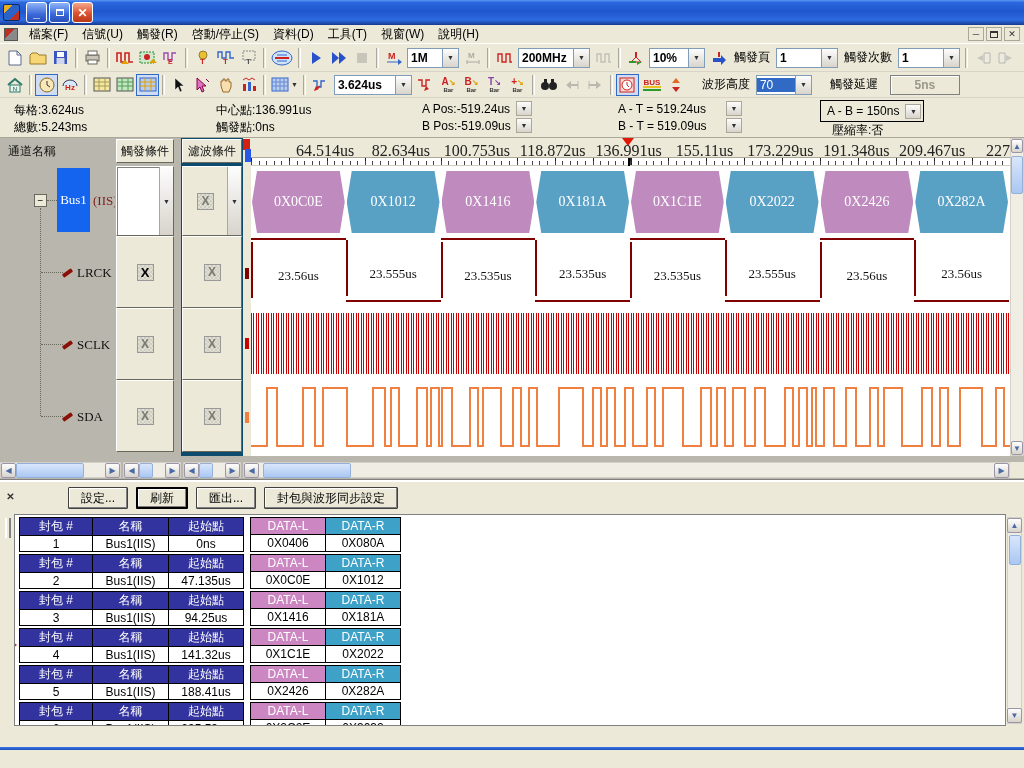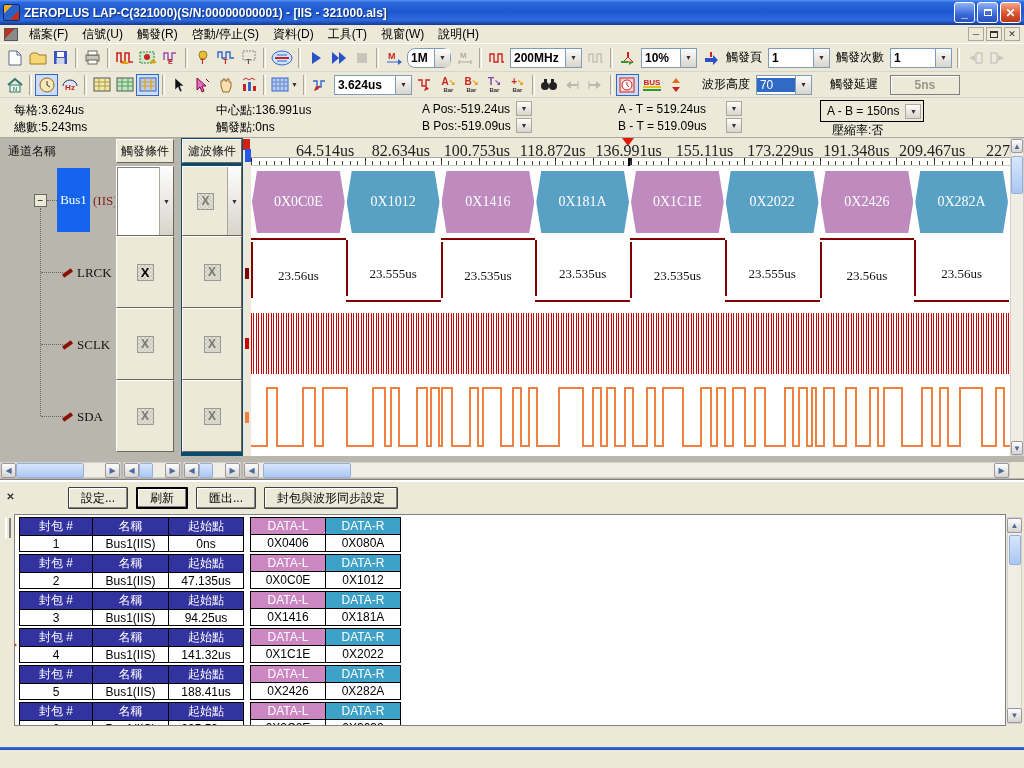--- a/index.html
+++ b/index.html
@@ -165,21 +165,20 @@
 
   svg { display:block; }
 </style>
 </head>
 <body>
 
 <div id="app">
 
   <div class="titlebar">
     <span class="app-icon"></span>
-    <span class="title-text">ZEROPLUS LAP-C(321000)(S/N:00000000001) - [IIS - 321000.als]</span>
     <span class="win-btn btn-min">_</span>
     <span class="win-btn btn-restore">
         <span class="restore-glyph"></span>
       </span>
     <span class="win-btn btn-close">✕</span>
   </div>
 
   <div class="menubar">
     <span class="mdi-doc-icon"></span>
     <span style="display:flex;">
@@ -293,21 +292,21 @@
         </svg>
       </span>
     <span class="sep"></span>
     <span class="tbtn">
         <svg width="18" height="14">
           <text x="3" y="8" font-size="9" font-weight="bold" fill="#c22">M</text>
           <path d="M2 11h11" stroke="#36c"></path>
           <polygon points="13,8 17,11 13,14" fill="#36c"></polygon>
         </svg>
       </span>
-    <span class="combo" style="width:44px;border-radius:8px;">
+    <span class="combo" style="width:52px;">
         <span class="cval">1M</span>
         <span class="carr">▼</span>
       </span>
     <span class="tbtn dis">
         <svg width="18" height="14">
           <text x="4" y="7" font-size="8" font-weight="bold" fill="#555">M</text>
           <path d="M3 11h12M3 9v4M15 9v4" stroke="#555"></path>
         </svg>
       </span>
     <span class="sep"></span>

